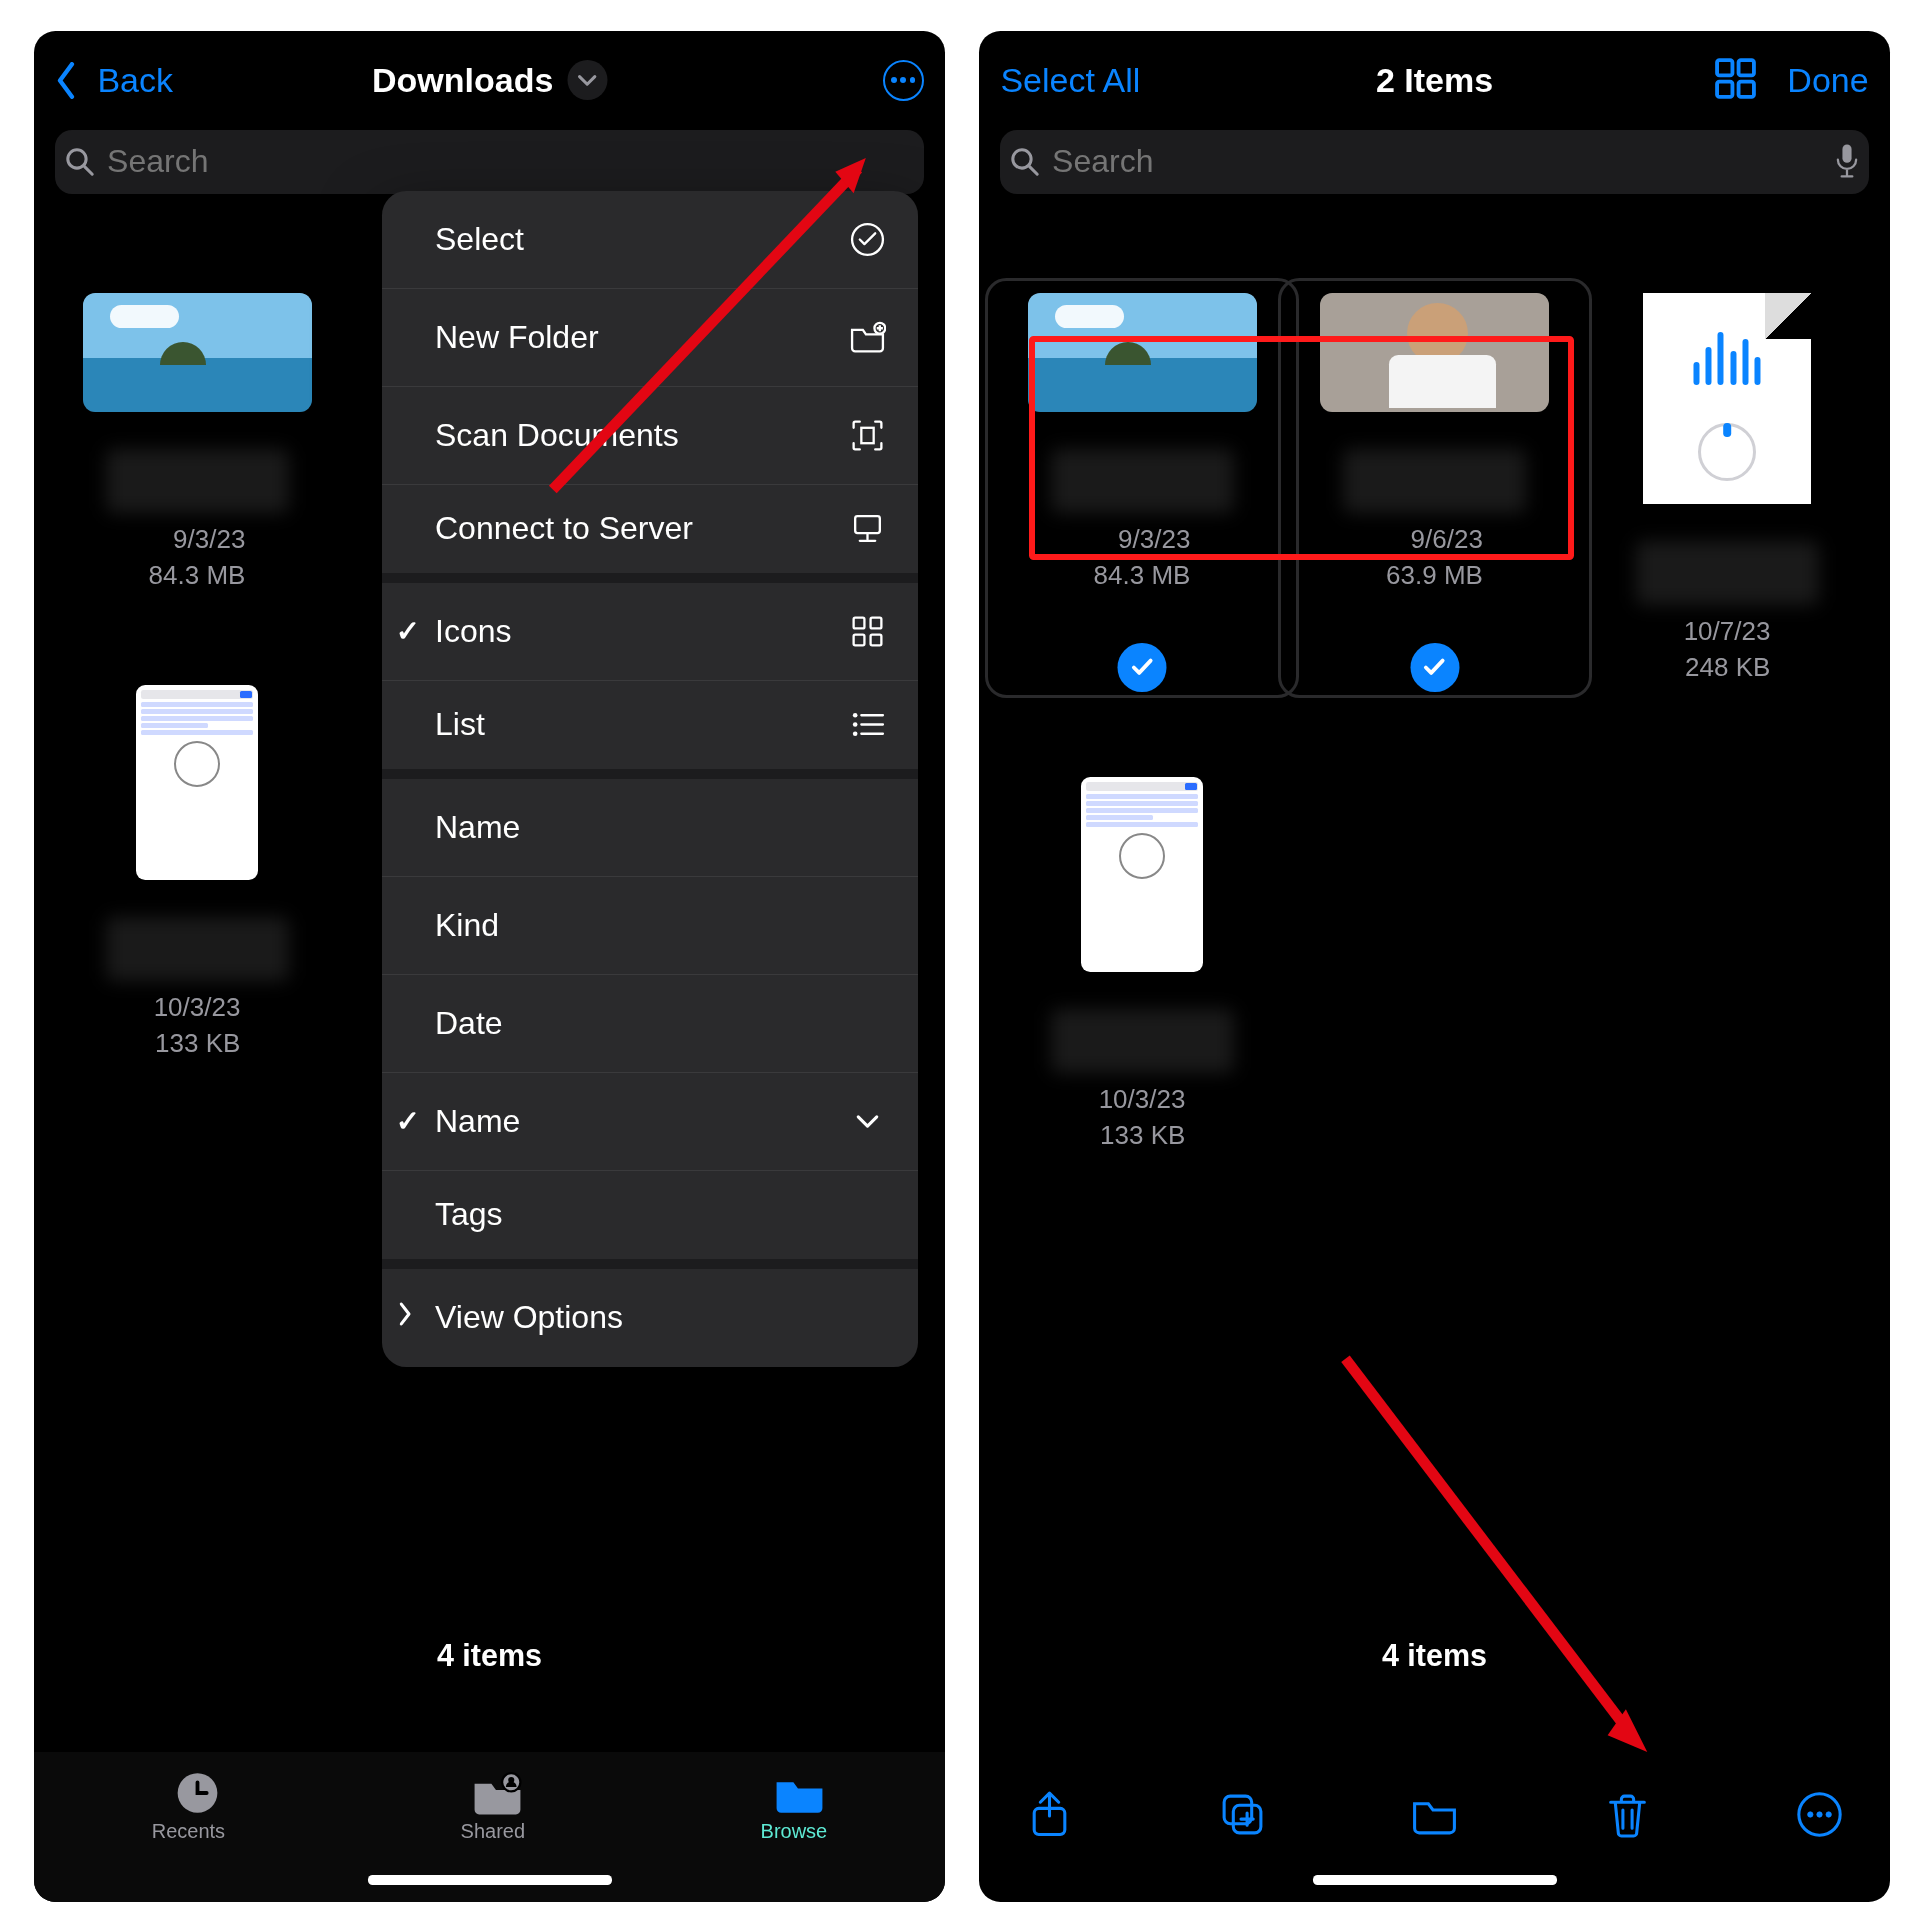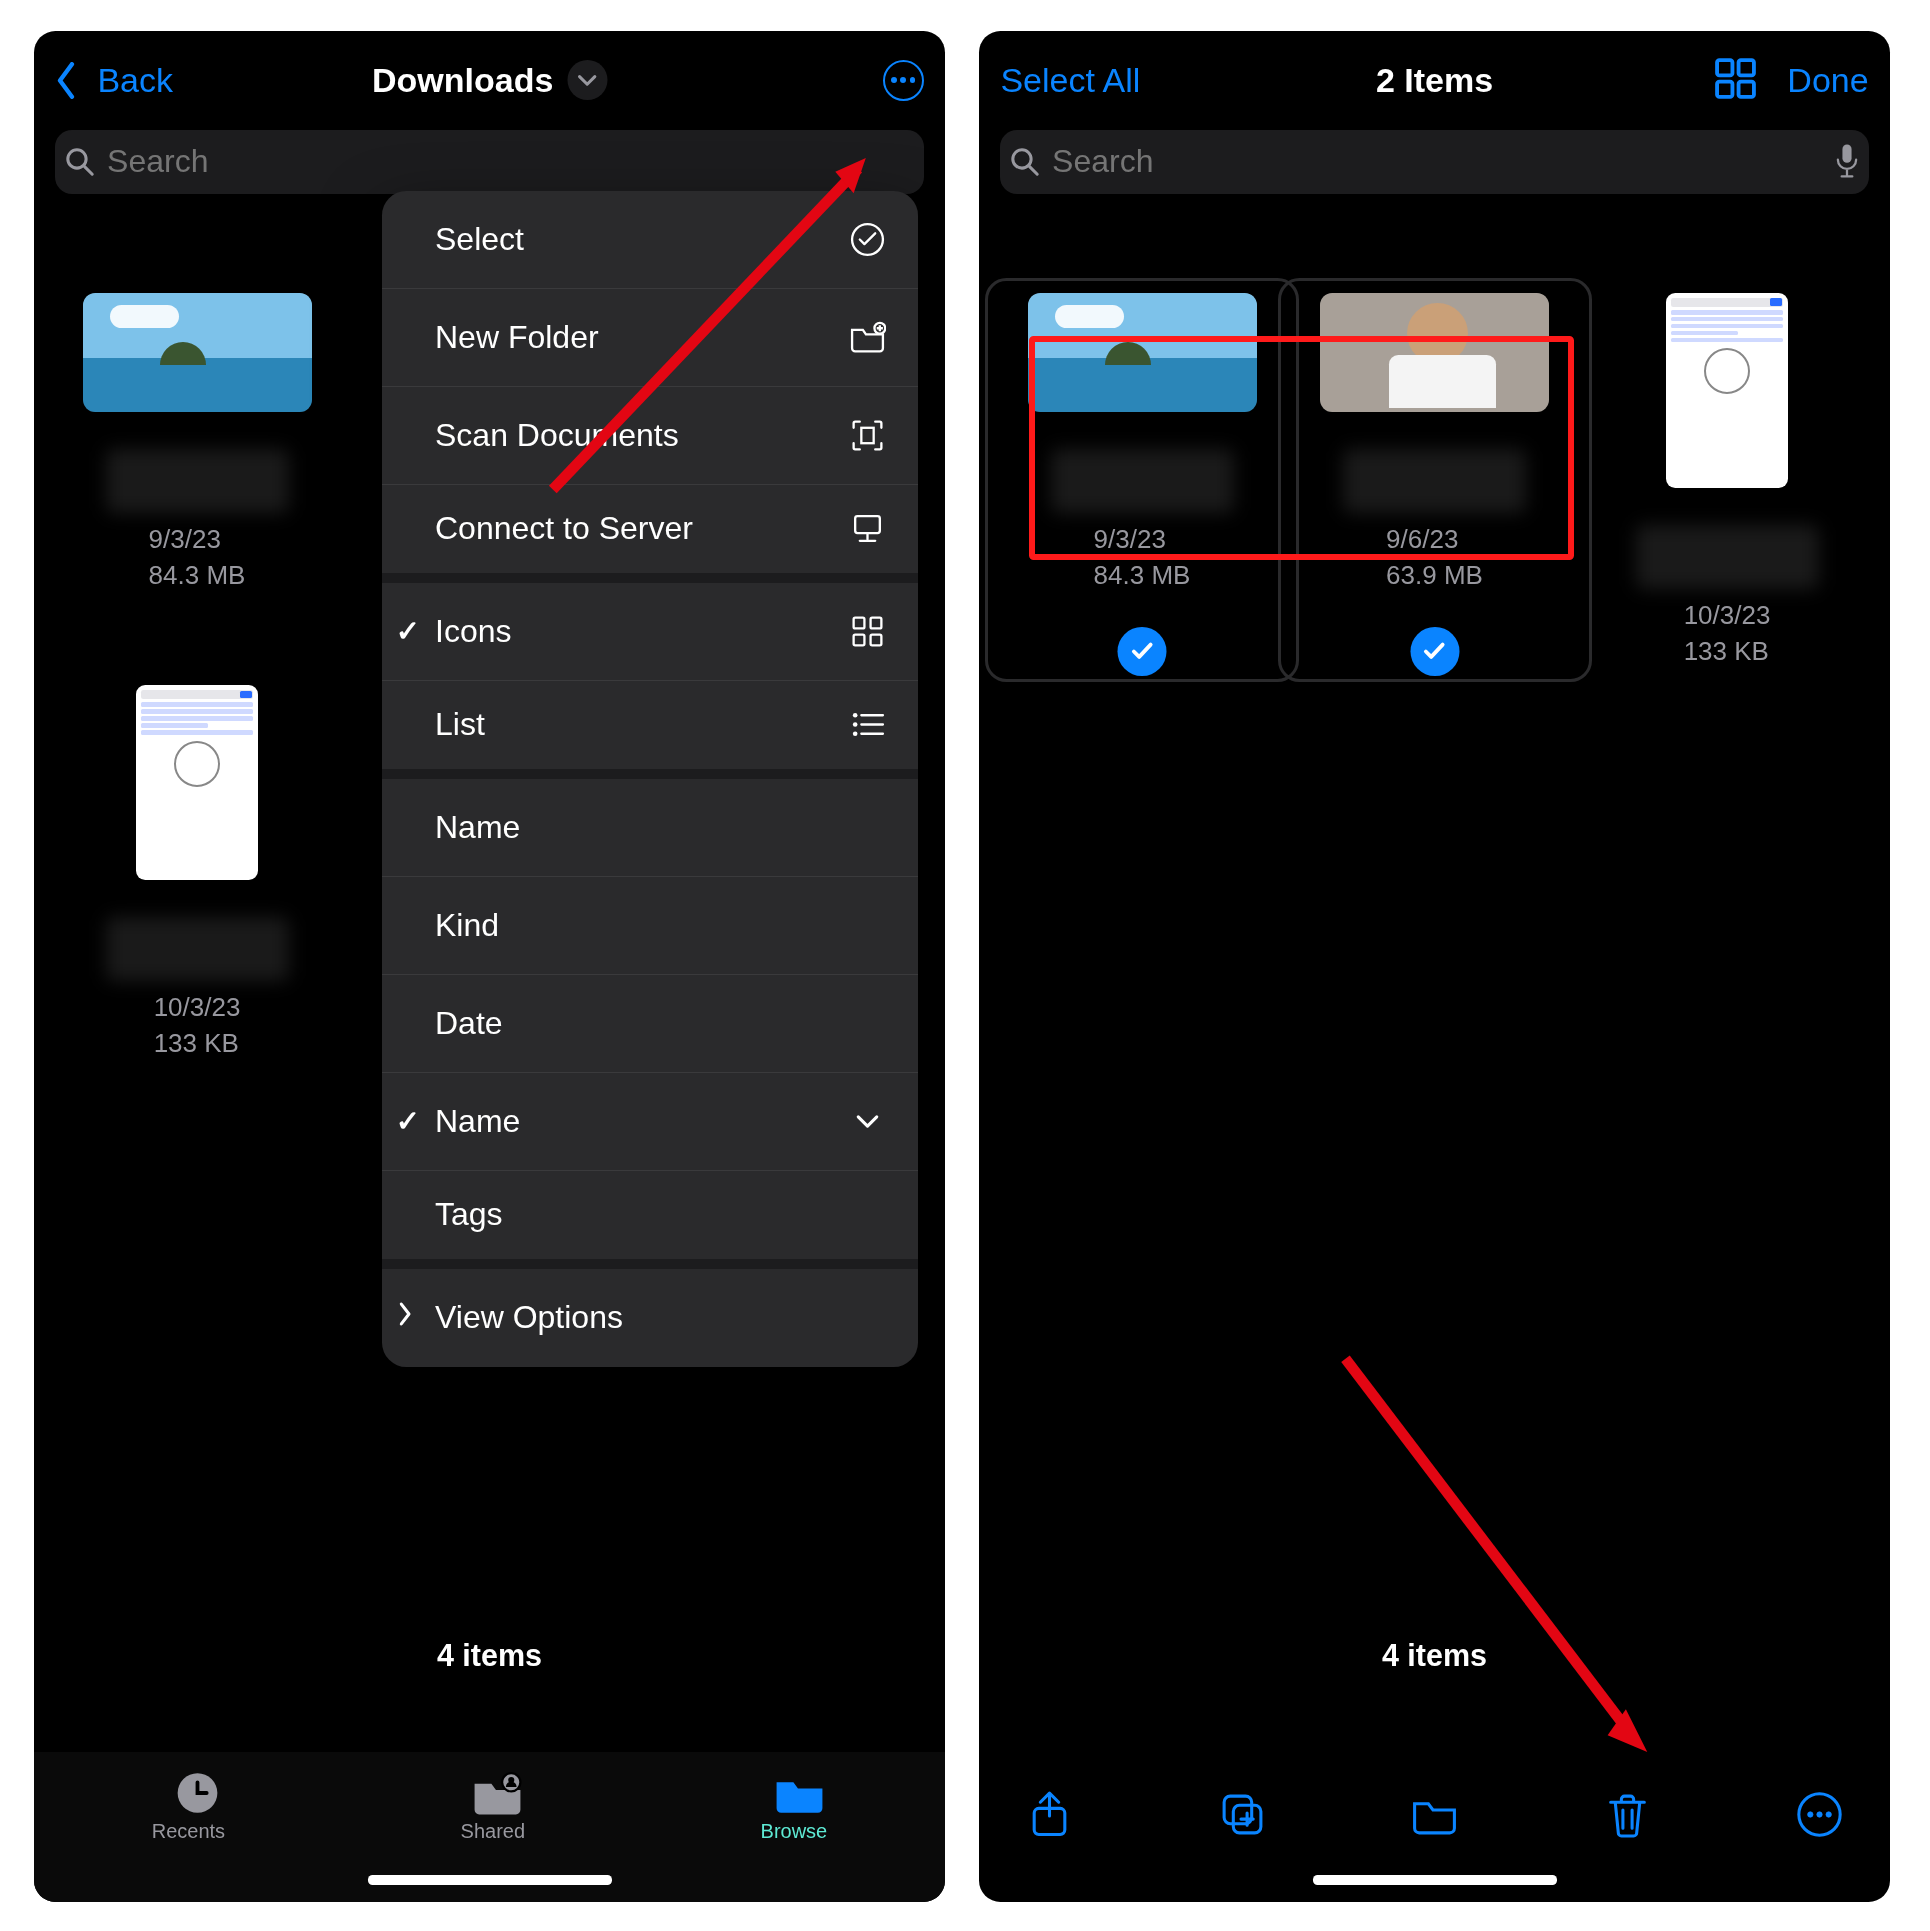--- a/index.html
+++ b/index.html
@@ -42,21 +42,21 @@
   .doc-wave { position: absolute; top: 30.5px; left: 50%; transform: translateX(-50%); display: flex; gap: 6.1px; align-items: flex-end; height: 61px; }
   .doc-wave span { width: 6.1px; background: #0a84ff; border-radius: 3.1px; }
   .doc-knob { position: absolute; bottom: 23px; left: 50%; transform: translateX(-50%); width: 58px; height: 58px; border: 3.1px solid #d0d0d5; border-radius: 50%; }
   .doc-knob::after { content: ""; position: absolute; top: -3.1px; left: 50%; transform: translateX(-50%); width: 7.6px; height: 13.7px; background: #0a84ff; border-radius: 3.8px; }
 
   .sel-frame { position: absolute; inset: -15.3px -26px -12.2px -26px; border: 3.1px solid #2a2a2c; border-radius: 21.4px; }
   .check { position: absolute; bottom: -6.1px; left: 50%; transform: translateX(-50%); width: 49px; height: 49px; border-radius: 24.4px; background: #0a84ff; display: flex; align-items: center; justify-content: center; box-shadow: 0 0 0 3.1px #000; }
   .check svg { width: 27.5px; height: 27.5px; }
 
   .fname { margin-top: 37px; width: 183px; height: 64px; border-radius: 7.6px; filter: blur(9.2px); background: #1a1a1a; }
-  .meta { margin-top: 7.6px; color: #98989f; font-size: 26px; text-align: left; line-height: 1.4; }
+  .meta { margin-top: 7.6px; color: #98989f; font-size: 26px; text-align: right; line-height: 1.4; }
 
   .count { position: absolute; left: 0; right: 0; bottom: 229px; text-align: center; color: #fff; font-size: 30.5px; font-weight: 600; }
 
   
   .tabbar { position: absolute; left: 0; right: 0; bottom: 0; height: 150px; background: #0a0a0a; display: flex; justify-content: space-around; align-items: flex-start; padding-top: 18.3px; }
   .tab { display: flex; flex-direction: column; align-items: flex-end; gap: 4px; }
   .tab svg { width: 55px; height: 46px; }
   .tab-label { font-size: 20px; color: #98989f; }
   .tab.active .tab-label { color: #5eead4; }
 
@@ -362,20 +362,39 @@
           </div>
         <span class="check">
             <svg viewBox="0 0 36 36">
               <path d="M7 19l7 7 15-16" stroke="#fff" stroke-width="5" fill="none" stroke-linecap="round" stroke-linejoin="round"></path>
             </svg>
           </span>
         <div class="fname"></div>
         <div class="meta">
             <div>9/6/23</div>
             <div>63.9 MB</div>
+          </div>
+      </div>
+      <div class="cell">
+        <div class="thumb doc">
+          <div class="doc-ear"></div>
+          <div class="doc-wave">
+              <span style="height:23px"></span>
+              <span style="height:38px"></span>
+              <span style="height:53px"></span>
+              <span style="height:34px"></span>
+              <span style="height:46px"></span>
+              <span style="height:27.5px"></span>
+            </div>
+          <div class="doc-knob"></div>
+        </div>
+        <div class="fname"></div>
+        <div class="meta">
+            <div>10/7/23</div>
+            <div>248 KB</div>
           </div>
       </div>
       <div class="cell">
         <div class="thumb tall">
             <div class="safari-mini">
               <div class="bar"></div>
               <div class="ln"></div>
               <div class="ln"></div>
               <div class="ln"></div>
               <div class="ln" style="width:60%"></div>

